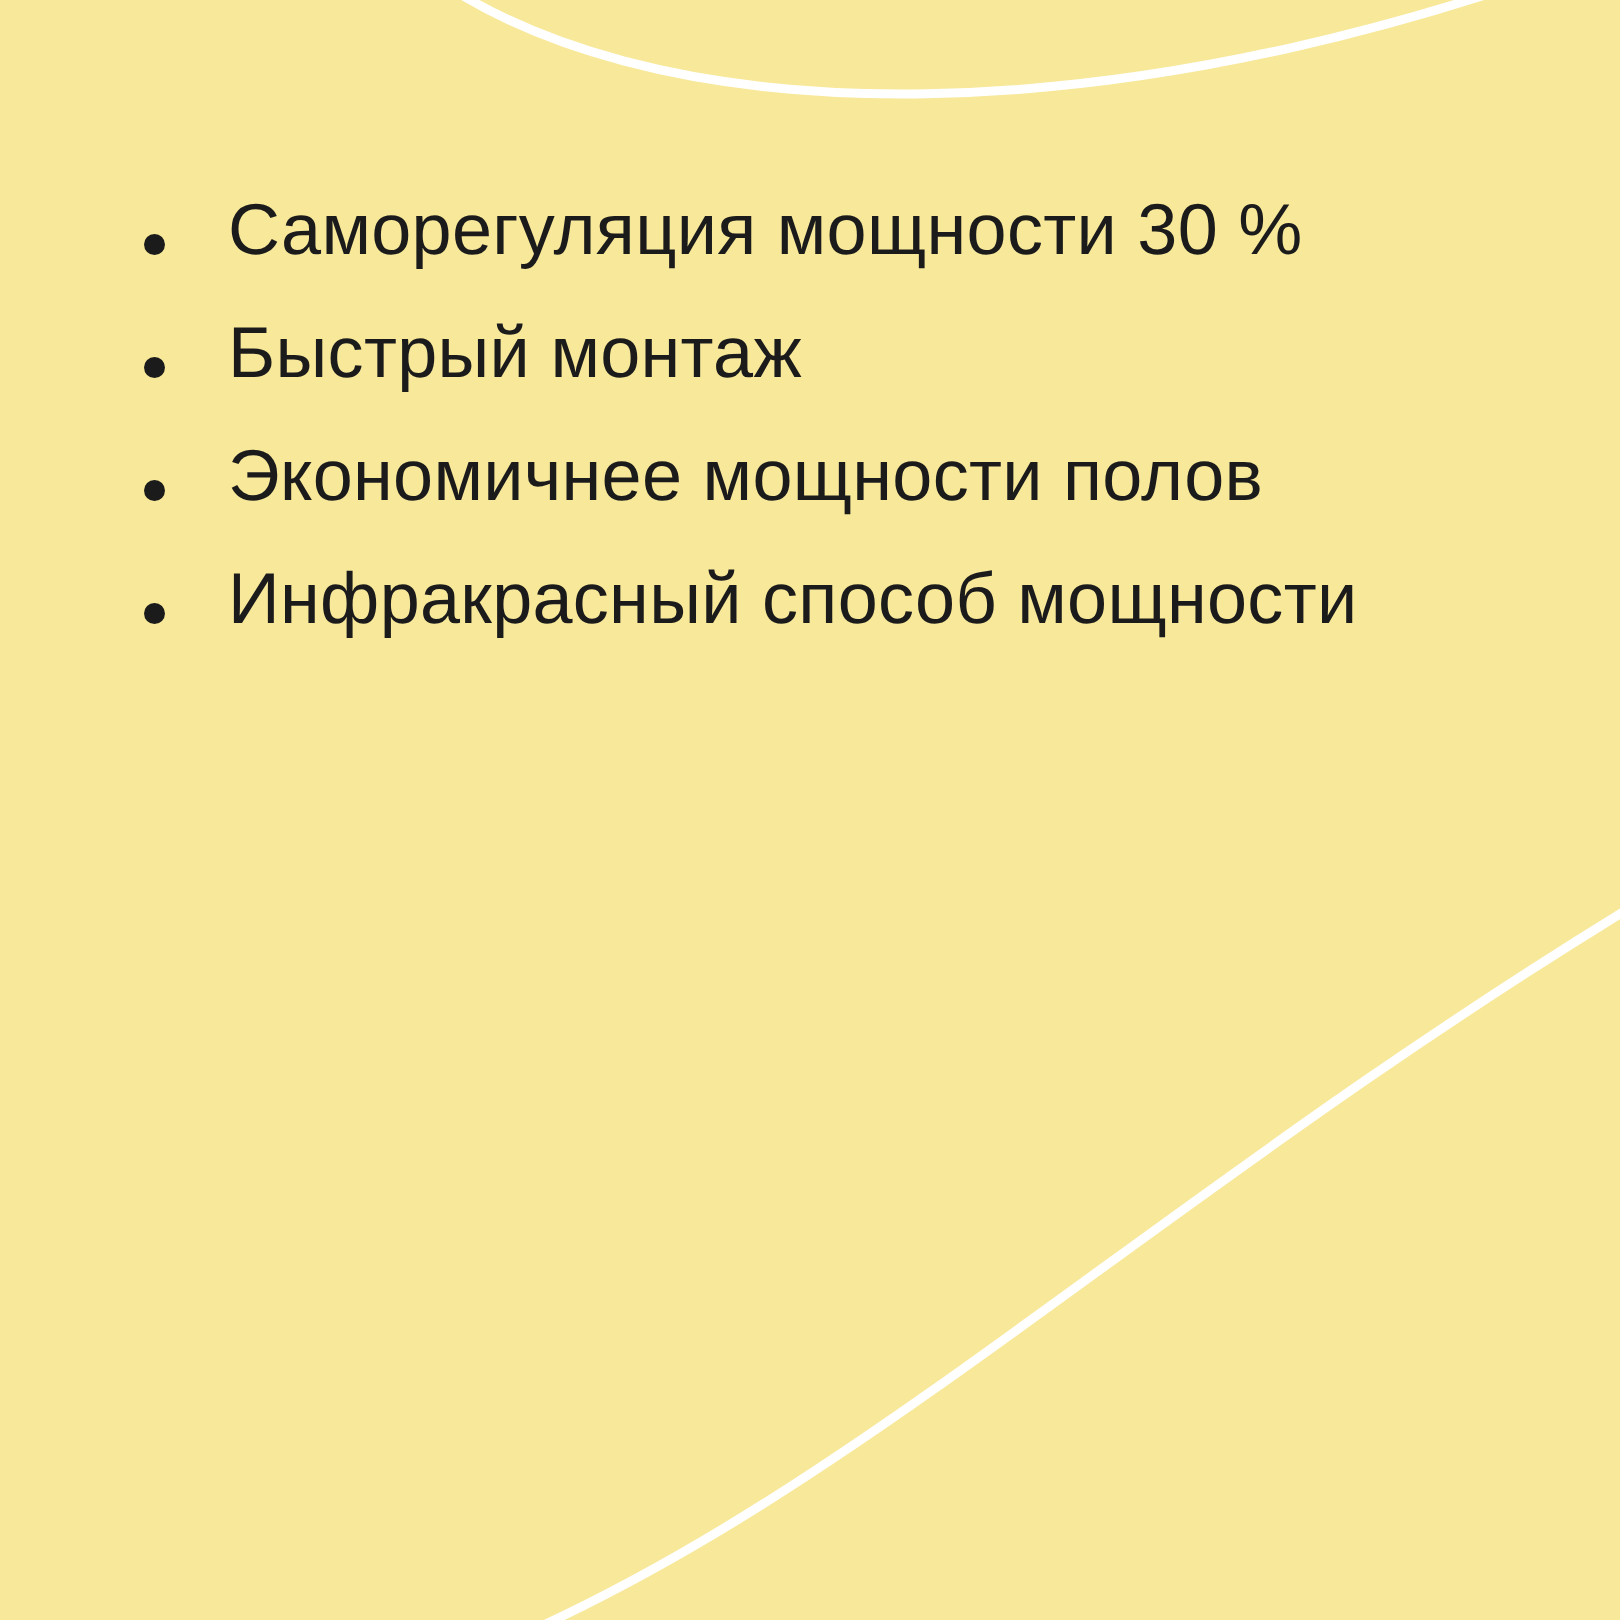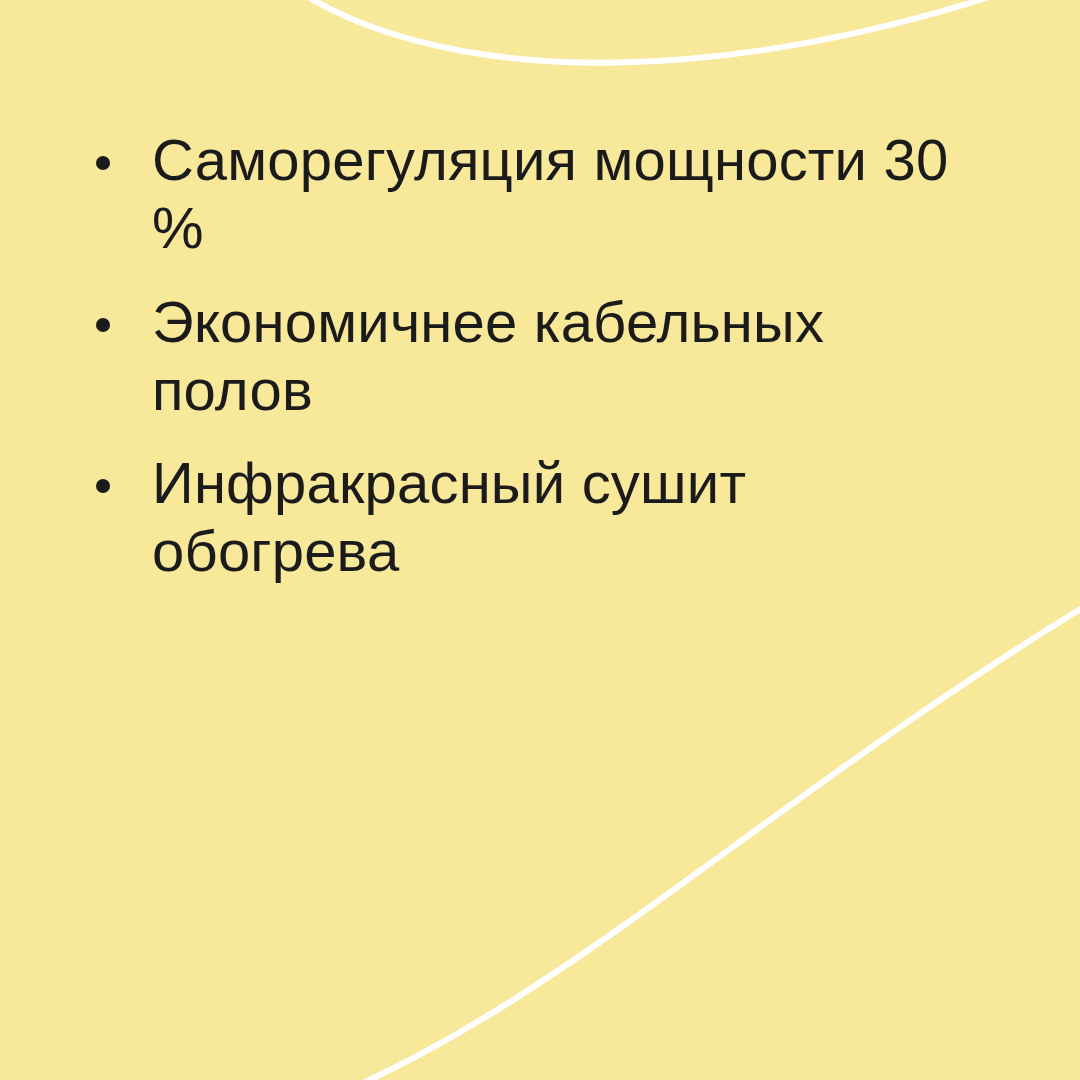--- a/index.html
+++ b/index.html
@@ -50,21 +50,21 @@
     width: 14px;
     height: 14px;
     border-radius: 50%;
     background: #1b1b1b;
     margin-top: 30px;
     margin-right: 42px;
   }
 
   .bullet-text {
     flex: 1 1 auto;
-    font-size: 58px;
+    font-size: 48px;
     line-height: 1.17;
     color: #1b1b1b;
     font-weight: 400;
     letter-spacing: 0.2px;
   }
 </style>
 </head>
 <body>
 
 <div class="slide">
@@ -74,21 +74,25 @@
     <path d="M 300 1110 C 560 1010, 760 800, 1120 585" fill="none" stroke="#FFFFFF" stroke-width="6" stroke-linecap="round"></path>
   </svg>
 
   <ul class="bullet-list">
     <li class="bullet-item">
       <span class="bullet-dot"></span>
       <span class="bullet-text">Саморегуляция мощности 30 %</span>
     </li>
     <li class="bullet-item">
       <span class="bullet-dot"></span>
-      <span class="bullet-text">Экономичнее кабельных полов</span>
+      <span class="bullet-text">Быстрый монтаж</span>
     </li>
     <li class="bullet-item">
       <span class="bullet-dot"></span>
-      <span class="bullet-text">Инфракрасный сушит обогрева</span>
+      <span class="bullet-text">Экономичнее мощности полов</span>
+    </li>
+    <li class="bullet-item">
+      <span class="bullet-dot"></span>
+      <span class="bullet-text">Инфракрасный способ мощности</span>
     </li>
   </ul>
 
 </div>
 
 </body></html>

